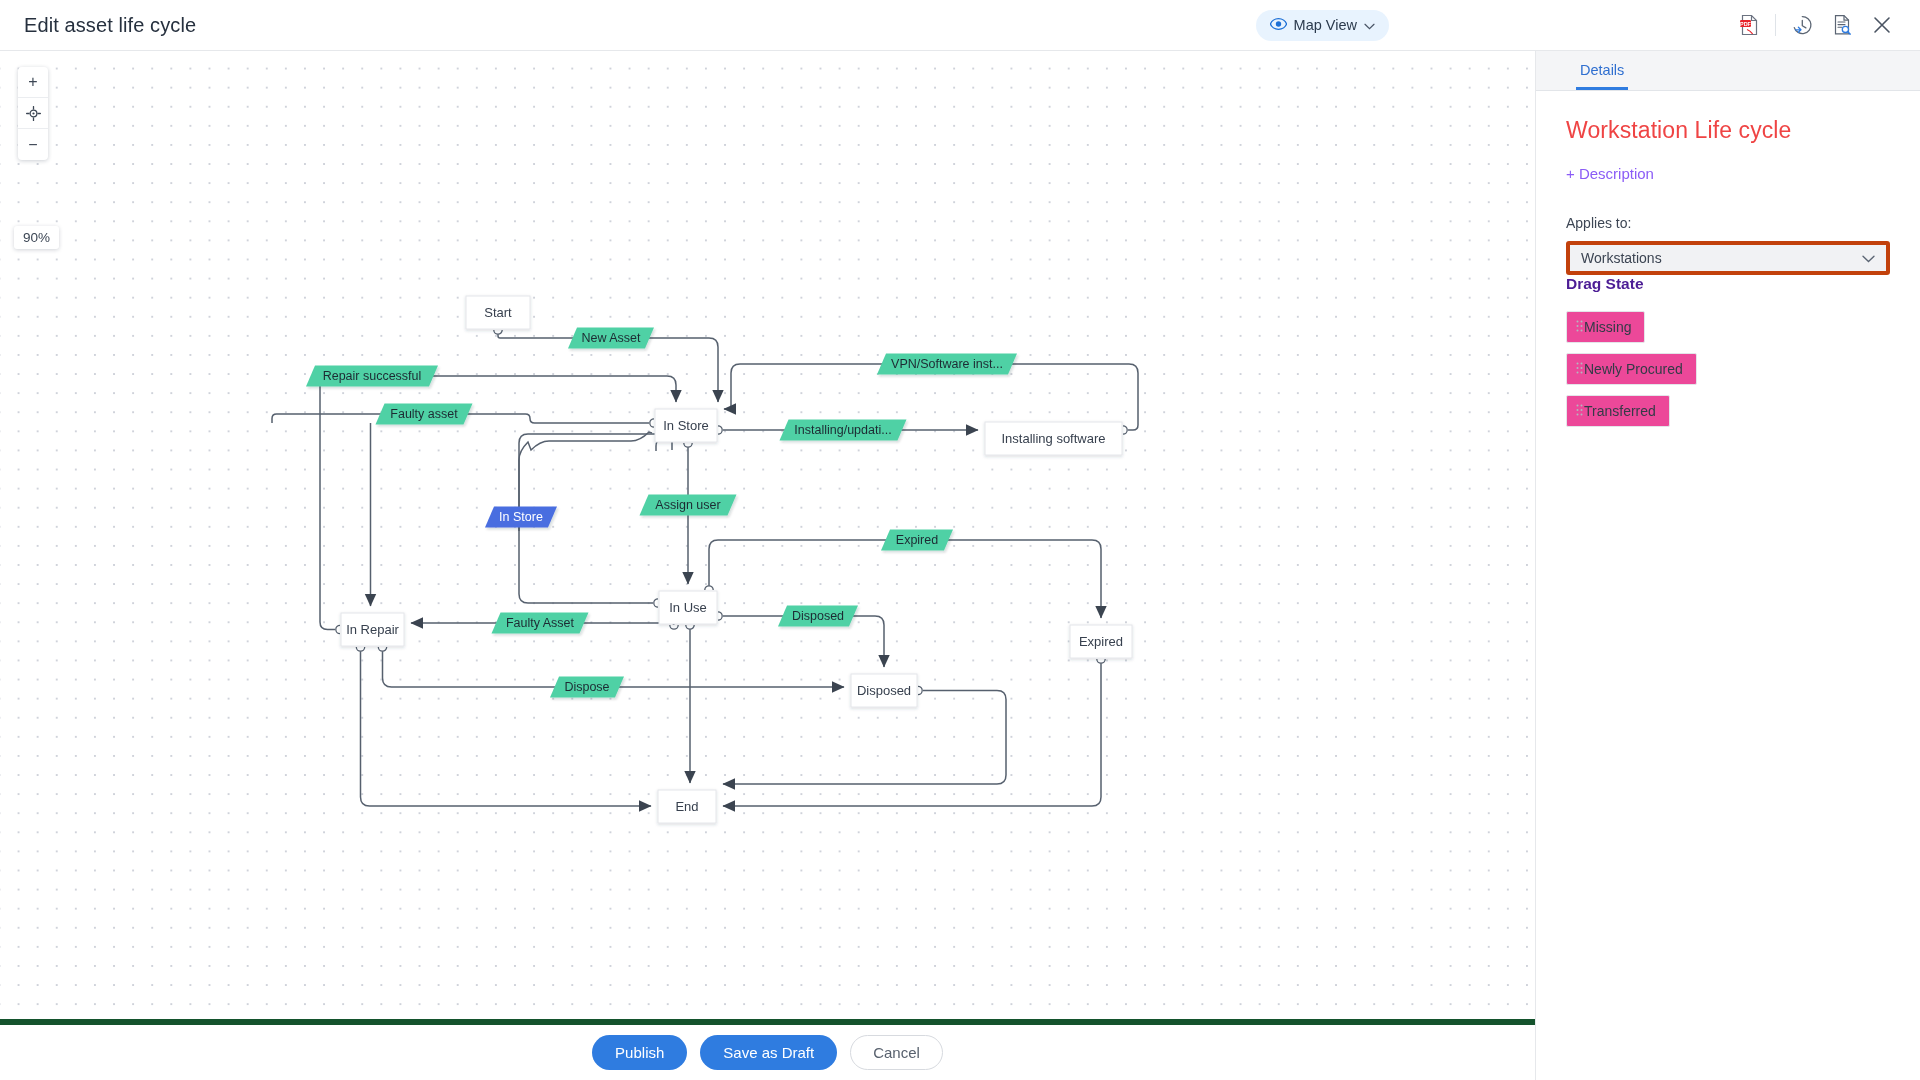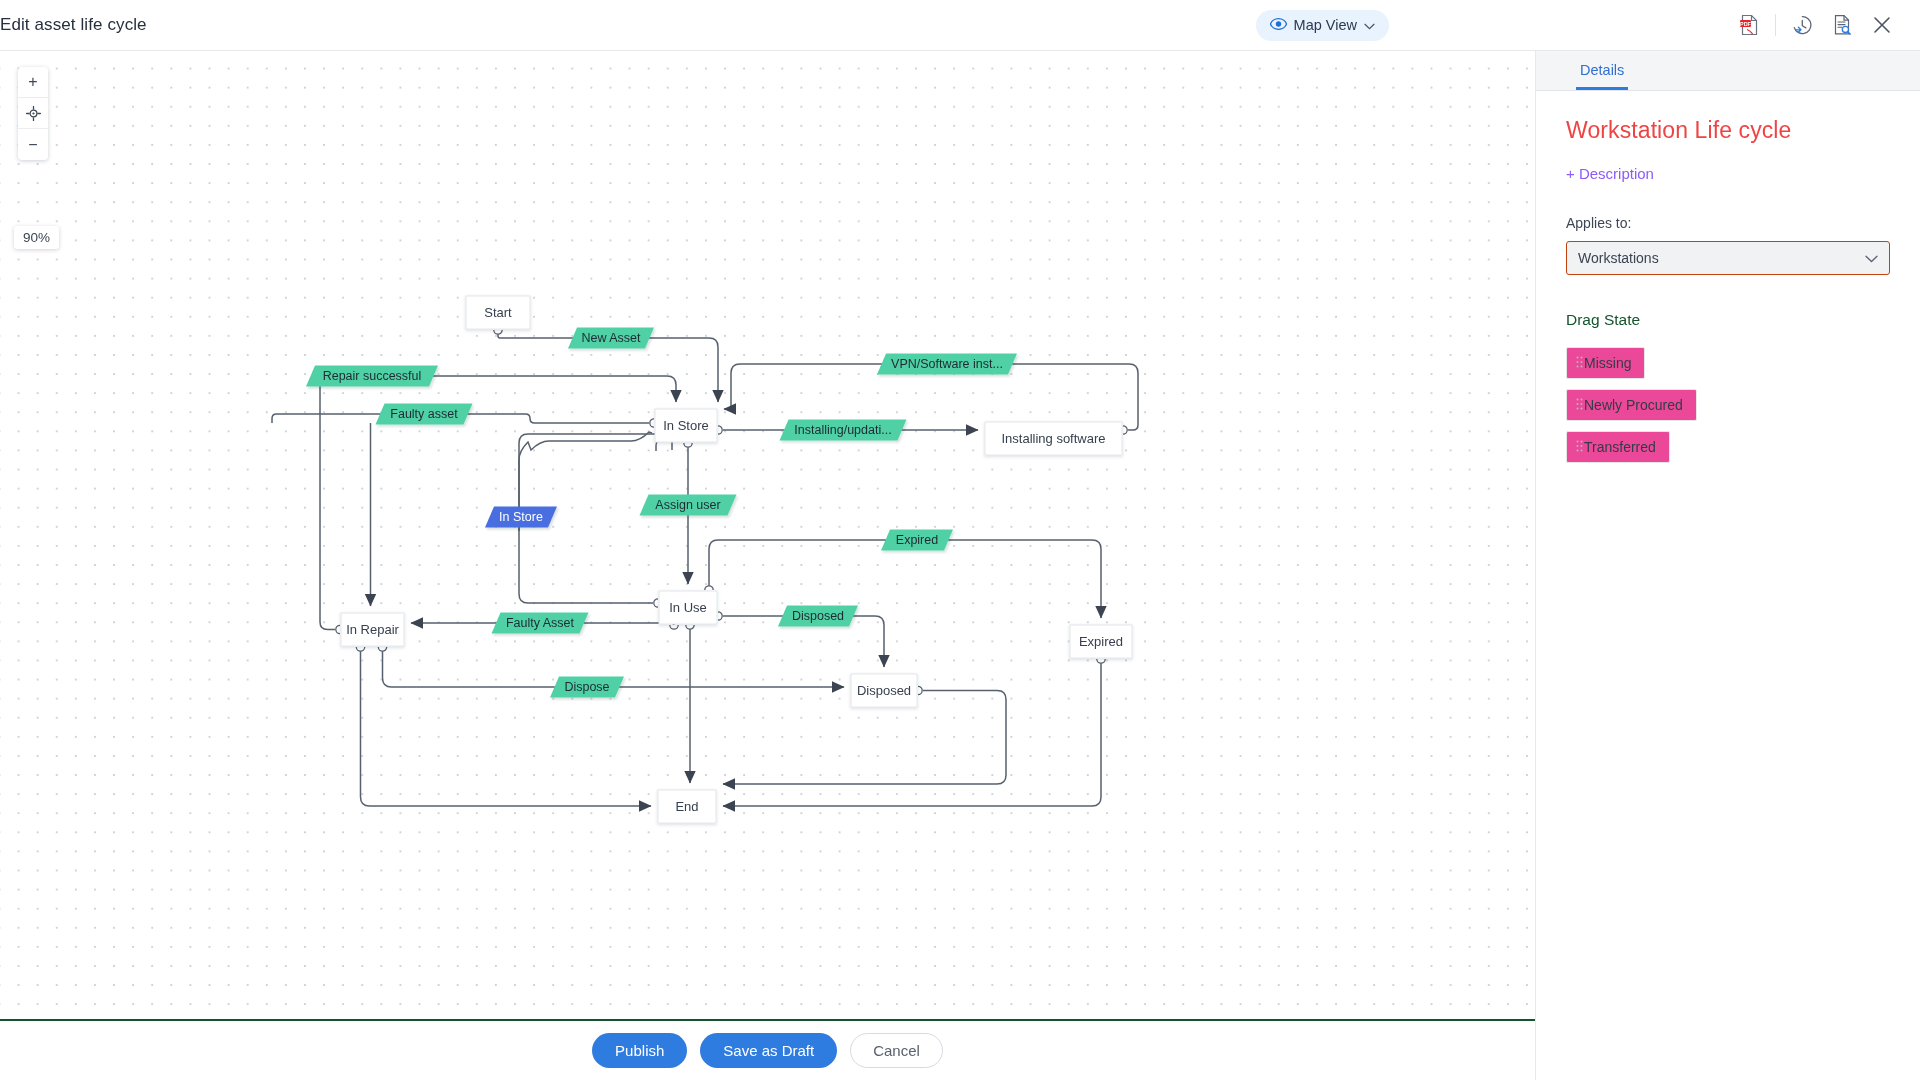--- a/index.html
+++ b/index.html
@@ -16,21 +16,22 @@
   
   .topbar {
     position: absolute; top: 0; left: 0;
     width: 1920px; height: 51px;
     background: #ffffff;
     border-bottom: 1px solid #e6e8eb;
     display: flex; align-items: center;
     z-index: 30;
   }
   .page-title {
-    font-size: 17px;
+    margin-left: 24px;
+    font-size: 20px;
     color: #26303e;
     font-weight: 400;
     letter-spacing: .1px;
   }
   .topbar-right {
     margin-left: auto;
     display: flex; align-items: center;
     height: 100%;
   }
   .mapview-btn {
@@ -165,52 +166,51 @@
     cursor: pointer;
   }
   .field-label {
     margin-top: 32px;
     font-size: 14px; color: #3d4插; color: #3d4654;
   }
   .select-box {
     margin-top: 10px;
     height: 34px;
     background: #f1f2f4;
-    border: 1px solid #c2410c;
+    border: 4px solid #c2410c;
     border-radius: 3px;
     display: flex; align-items: center;
     padding: 0 11px;
     font-size: 14px; color: #3b4452;
     cursor: pointer;
   }
   .select-box .sel-chev { margin-left: auto; }
   .section-title {
-    margin-top: 36px;
-    font-size: 15.5px; color: #14532d; font-weight: 400;
+    font-size: 15.5px; color: #4c1d95; font-weight: 700;
   }
   .drag-list { margin-top: 18px; }
   .drag-item {
     display: inline-flex; align-items: center; gap: 1px;
     border: 1px solid #e3e5e9;
     border-radius: 2px;
     background: #ec4899;
     padding: 7px 13px 7px 9px;
     margin-bottom: 10px;
     font-size: 14px; color: #333b47;
     cursor: grab;
   }
   .drag-row { display: block; }
   .grip { display: block; }
 
   
   .footer {
     position: absolute; bottom: 0; left: 0;
     width: 1535px; height: 61px;
     background: #ffffff;
-    border-top: 2px solid #14532d;
+    border-top: 6px solid #14532d;
     display: flex; align-items: center; justify-content: center;
     gap: 13px;
     z-index: 25;
   }
   .btn {
     height: 35px; padding: 0 22px;
     border-radius: 18px;
     font-size: 15px;
     cursor: pointer;
     border: 1px solid transparent;

